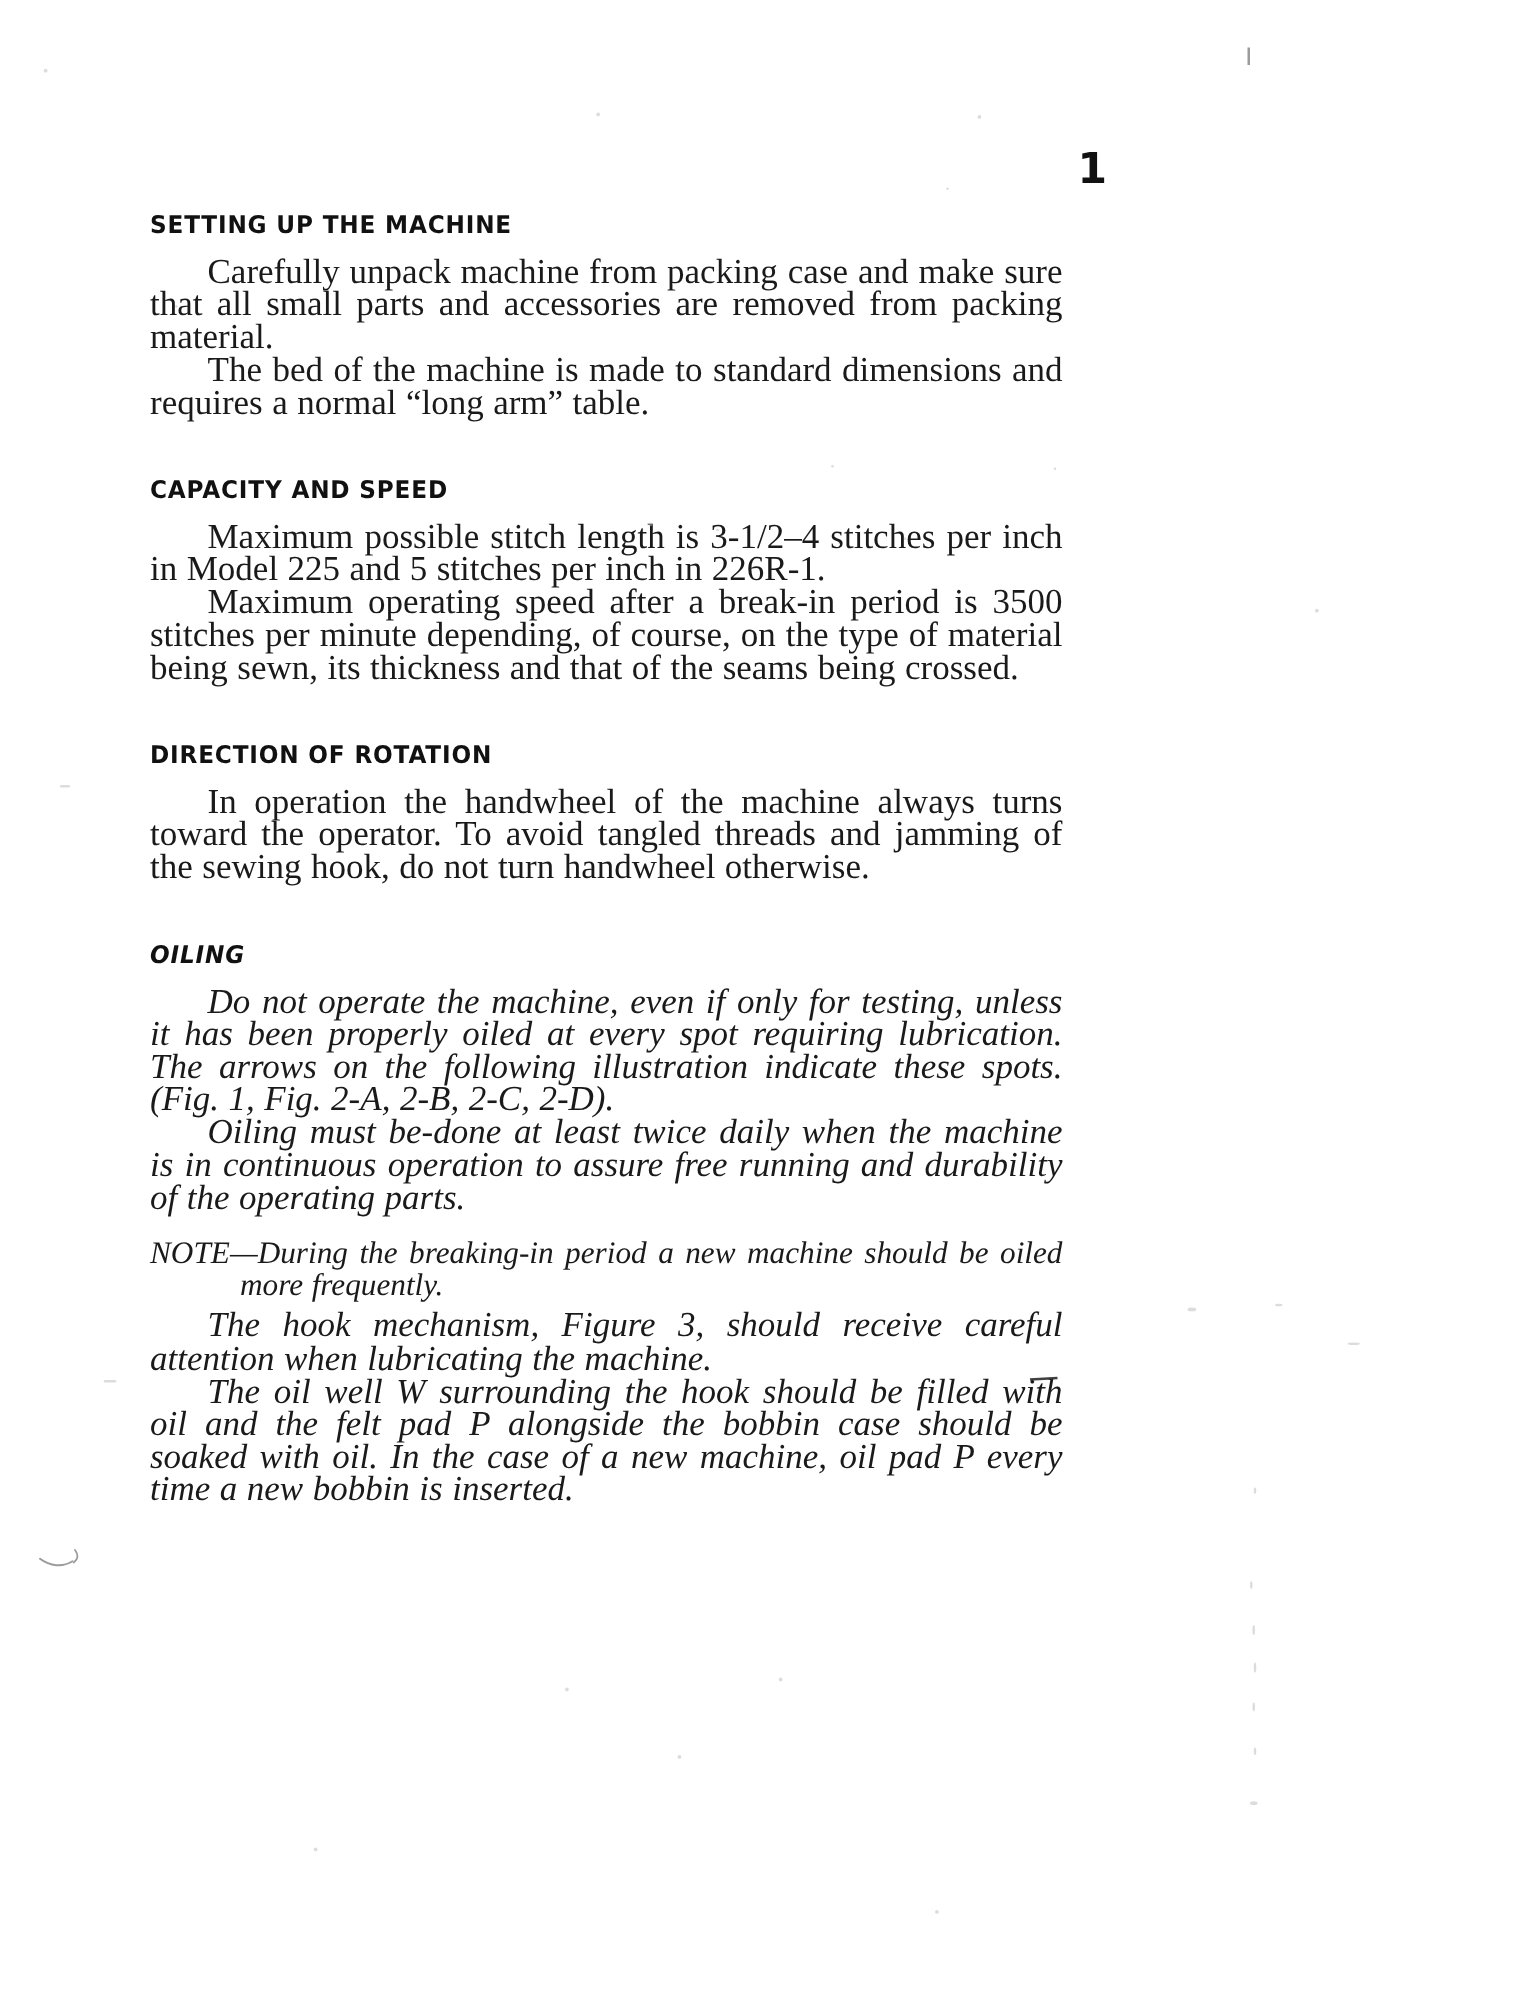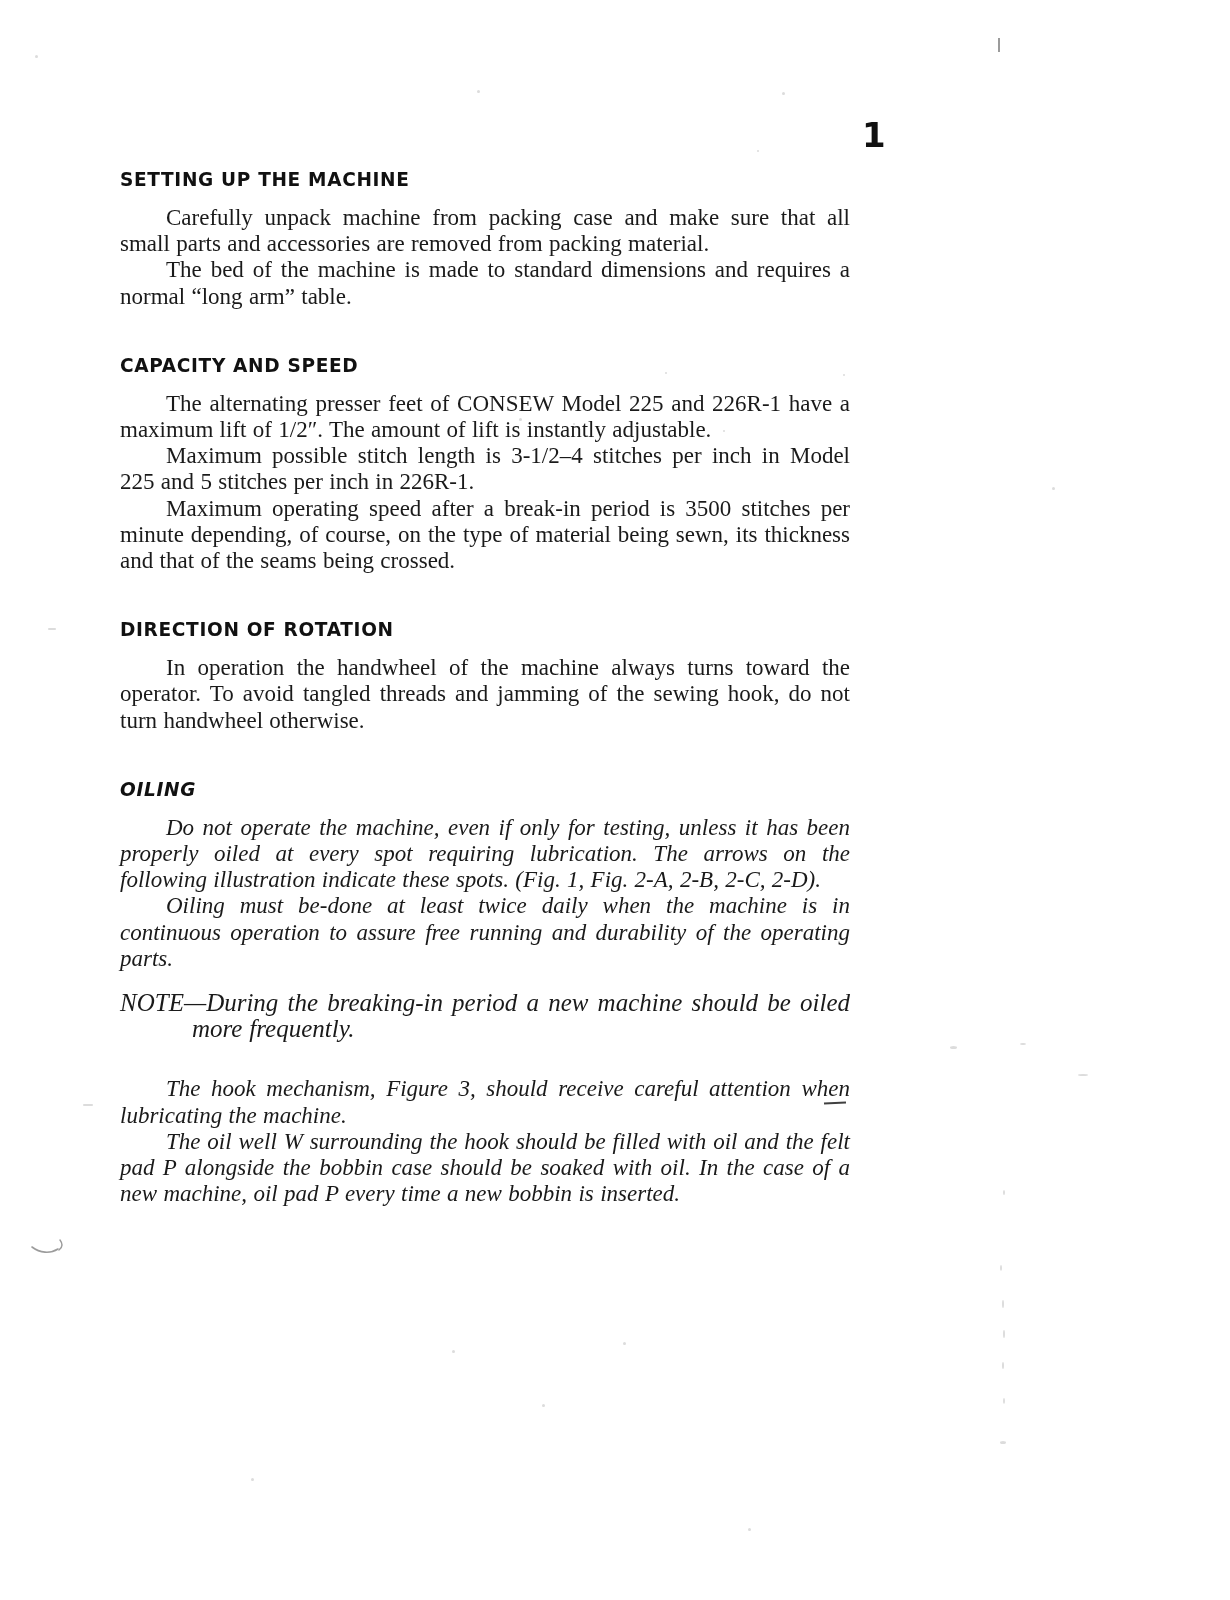--- a/index.html
+++ b/index.html
@@ -54,39 +54,39 @@
     margin: 0 0 44px 0;
   }
   .section.last {
     margin-bottom: 0;
     font-style: italic;
   }
 
   p.body-text {
     margin: 0;
     padding: 0;
-    font-size: 23px;
+    font-size: 28px;
     line-height: 26.2px;
     text-align: justify;
     text-indent: 46px;
     text-justify: inter-word;
     word-spacing: 0.6px;
   }
 
   p.note-text {
     margin: 18px 0 0 0;
     padding: 0 0 0 72px;
     text-indent: -72px;
     font-size: 25px;
     line-height: 26.2px;
     text-align: justify;
     word-spacing: 0.6px;
   }
   p.after-note {
-    margin-top: 34px;
+    margin-top: 6px;
   }
 
   
   .artifact {
     position: absolute;
     pointer-events: none;
   }
   .tick-top-right {
     top: 38px;
     left: 998px;
@@ -129,21 +129,20 @@
   <div class="column">
 
     <div class="section">
       <h2 class="section-heading">SETTING UP THE MACHINE</h2>
       <p class="body-text">Carefully unpack machine from packing case and make sure that all small parts and accessories are removed from packing material.</p>
       <p class="body-text">The bed of the machine is made to standard dimensions and requires a normal “long arm” table.</p>
     </div>
 
     <div class="section">
       <h2 class="section-heading">CAPACITY AND SPEED</h2>
-      <p class="body-text">The alternating presser feet of CONSEW Model 225 and 226R-1 have a maximum lift of 1/2″.  The amount of lift is instantly adjustable.</p>
       <p class="body-text">Maximum possible stitch length is 3-1/2–4 stitches per inch in Model 225 and 5 stitches per inch in 226R-1.</p>
       <p class="body-text">Maximum operating speed after a break-in period is 3500 stitches per minute depending, of course, on the type of material being sewn, its thickness and that of the seams being crossed.</p>
     </div>
 
     <div class="section">
       <h2 class="section-heading">DIRECTION OF ROTATION</h2>
       <p class="body-text">In operation the handwheel of the machine always turns toward the operator.  To avoid tangled threads and jamming of the sewing hook, do not turn handwheel otherwise.</p>
     </div>
 
     <div class="section last">

